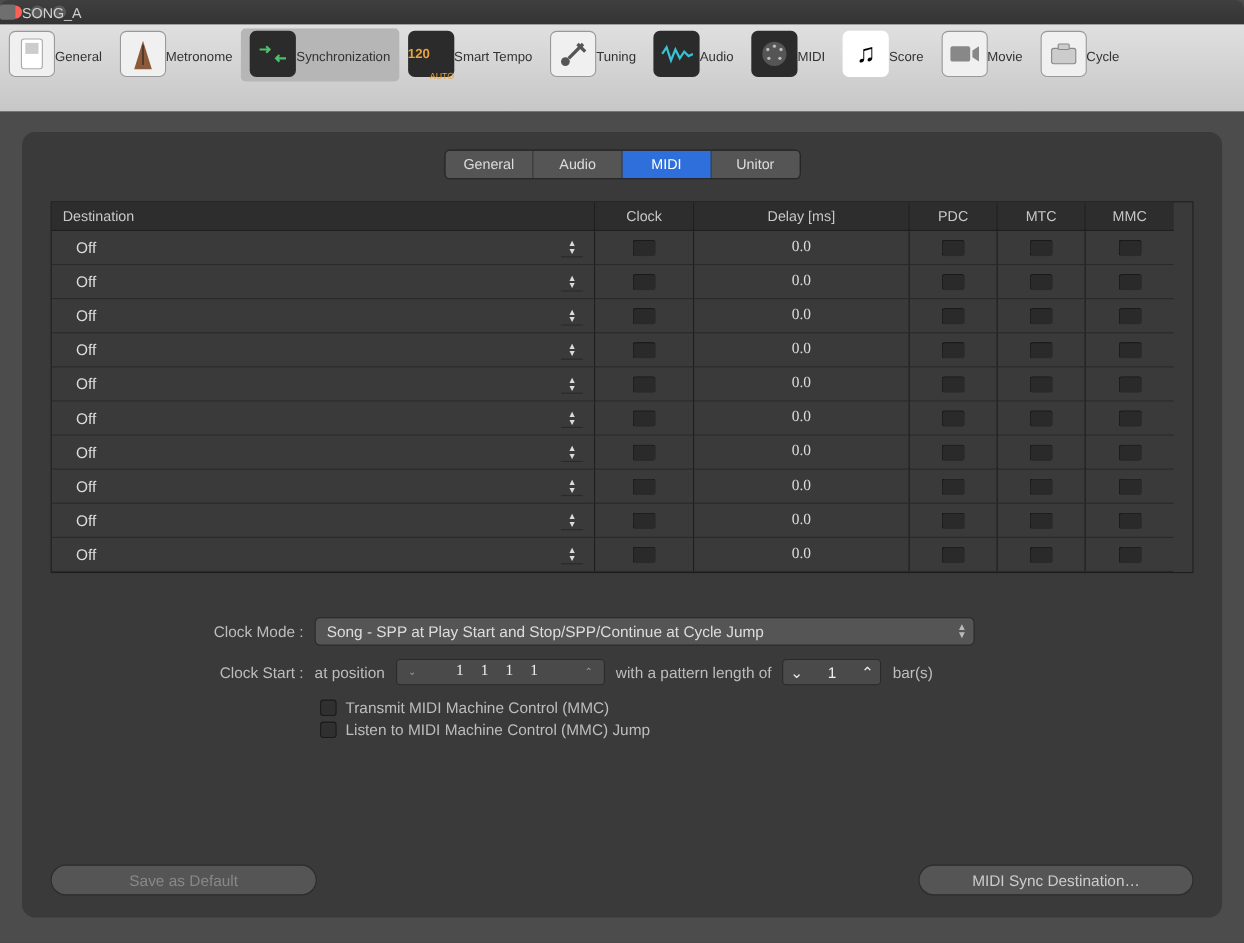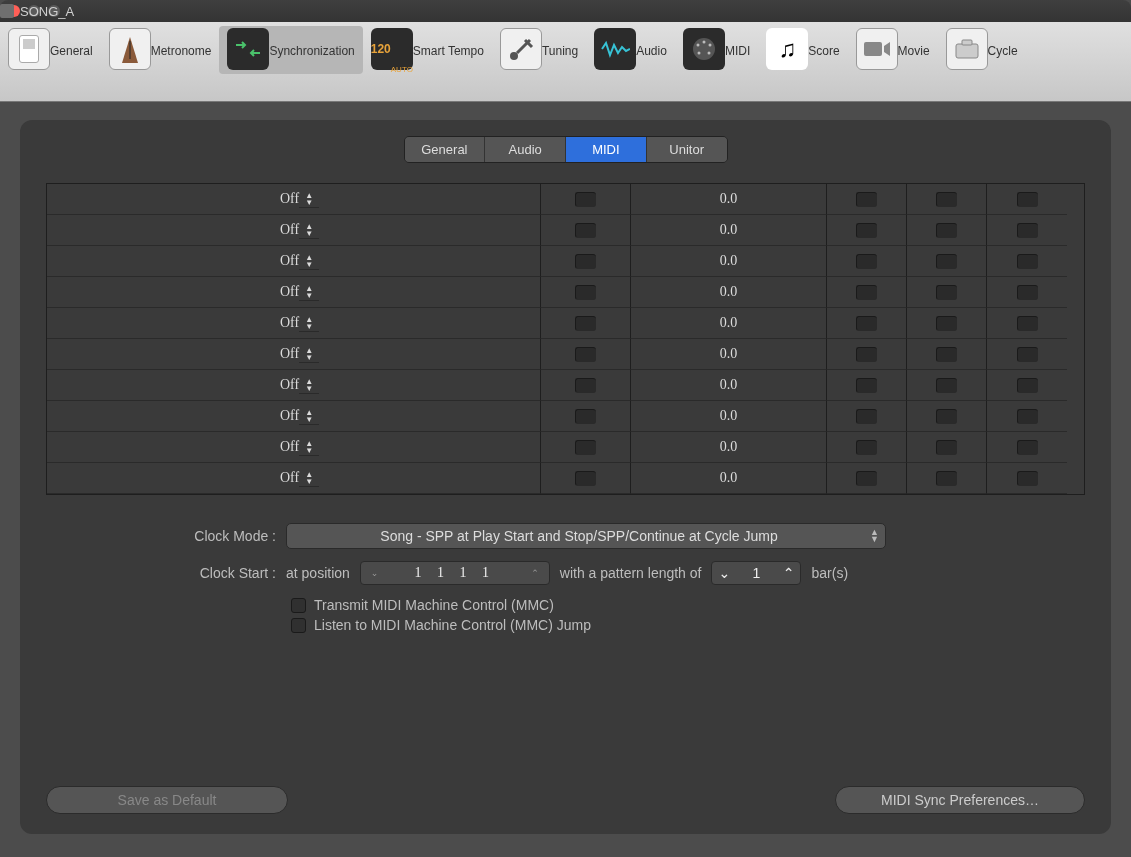--- a/index.html
+++ b/index.html
@@ -128,49 +128,48 @@
   .trow div {
     padding: 6px 10px;
     border-right: 1px solid #1e1e1e;
     border-bottom: 1px solid #2a2a2a;
     color: #dcdcdc;
     display: flex;
     align-items: center;
   }
   .trow div:last-child{border-right:none;}
   .trow .dest {
-    justify-content: center;
+    justify-content: space-between;
     padding-left: 22px;
     position: relative;
-    font-family: Liberation Serif, serif;
   }
   .stepper {
     width: 14px; height: 18px;
     display: flex; flex-direction: column; justify-content: center; gap:0px;
     color:#888;
   }
   .stepper span { font-size: 8px; line-height: 7px;}
   .cell-center { justify-content: center; }
   .checkbox {
     width: 15px; height: 15px;
     background: #2a2a2a;
     border: 1px solid #1a1a1a;
     border-radius: 3px;
   }
   .delay { justify-content: center; color:#bdbdbd;font-family:Liberation Serif, serif;}
 
   
-  .form-rows { margin-top: 28px; padding-left: 70px; font-size: 14px; color:#bdbdbd; }
+  .form-rows { margin-top: 40px; padding-left: 70px; font-size: 14px; color:#bdbdbd; }
   .form-row { display:flex; align-items:center; margin-bottom: 12px; gap: 10px;}
   .form-label { width: 160px; text-align: right; }
   .dropdown {
     background:#555; border:1px solid #2a2a2a; border-radius:5px;
     padding: 4px 24px 4px 10px; color:#ddd; position:relative;
     width: 600px; font-size:14px;
-    display:flex; align-items:center; justify-content:center;
+    display:flex; align-items:center; justify-content:flex-start;
   }
   .dropdown .dd-arrows {
     position:absolute; right:6px; font-size:9px; color:#bbb; display:flex; flex-direction:column; line-height:7px;
   }
   .num-field {
     background:#4a4a4a; border:1px solid #2a2a2a; border-radius:4px;
     padding: 3px 10px; min-width: 150px;
     display:flex; align-items:center; justify-content:space-between;
     color:#eee;
   }
@@ -303,20 +302,28 @@
   <div class="panel">
 
     <div class="segmented" id="segmented">
         <div>General</div>
         <div>Audio</div>
         <div class="active">MIDI</div>
         <div>Unitor</div>
       </div>
 
     <div class="table">
+      <div class="thead">
+        <div>Destination</div>
+        <div class="hc">Clock</div>
+        <div class="hc">Delay [ms]</div>
+        <div class="hc">PDC</div>
+        <div class="hc">MTC</div>
+        <div class="hc">MMC</div>
+      </div>
       <div id="tbody">
           <div class="trow">
             <div class="dest">
               <span>Off</span>
               <div class="stepper">
                 <span>▲</span>
                 <span>▼</span>
               </div>
             </div>
             <div class="cell-center">
@@ -568,17 +575,17 @@
       <div class="chk-line">
         <div class="checkbox"></div>
         <span>Listen to MIDI Machine Control (MMC) Jump</span>
       </div>
     </div>
 
     <div class="footer-btn footer-left">
       <span>Save as Default</span>
     </div>
     <div class="footer-btn footer-right">
-      <span>MIDI Sync Preferences…</span>
+      <span>MIDI Sync Destination…</span>
     </div>
 
   </div>
 </div>
 
 </body></html>

